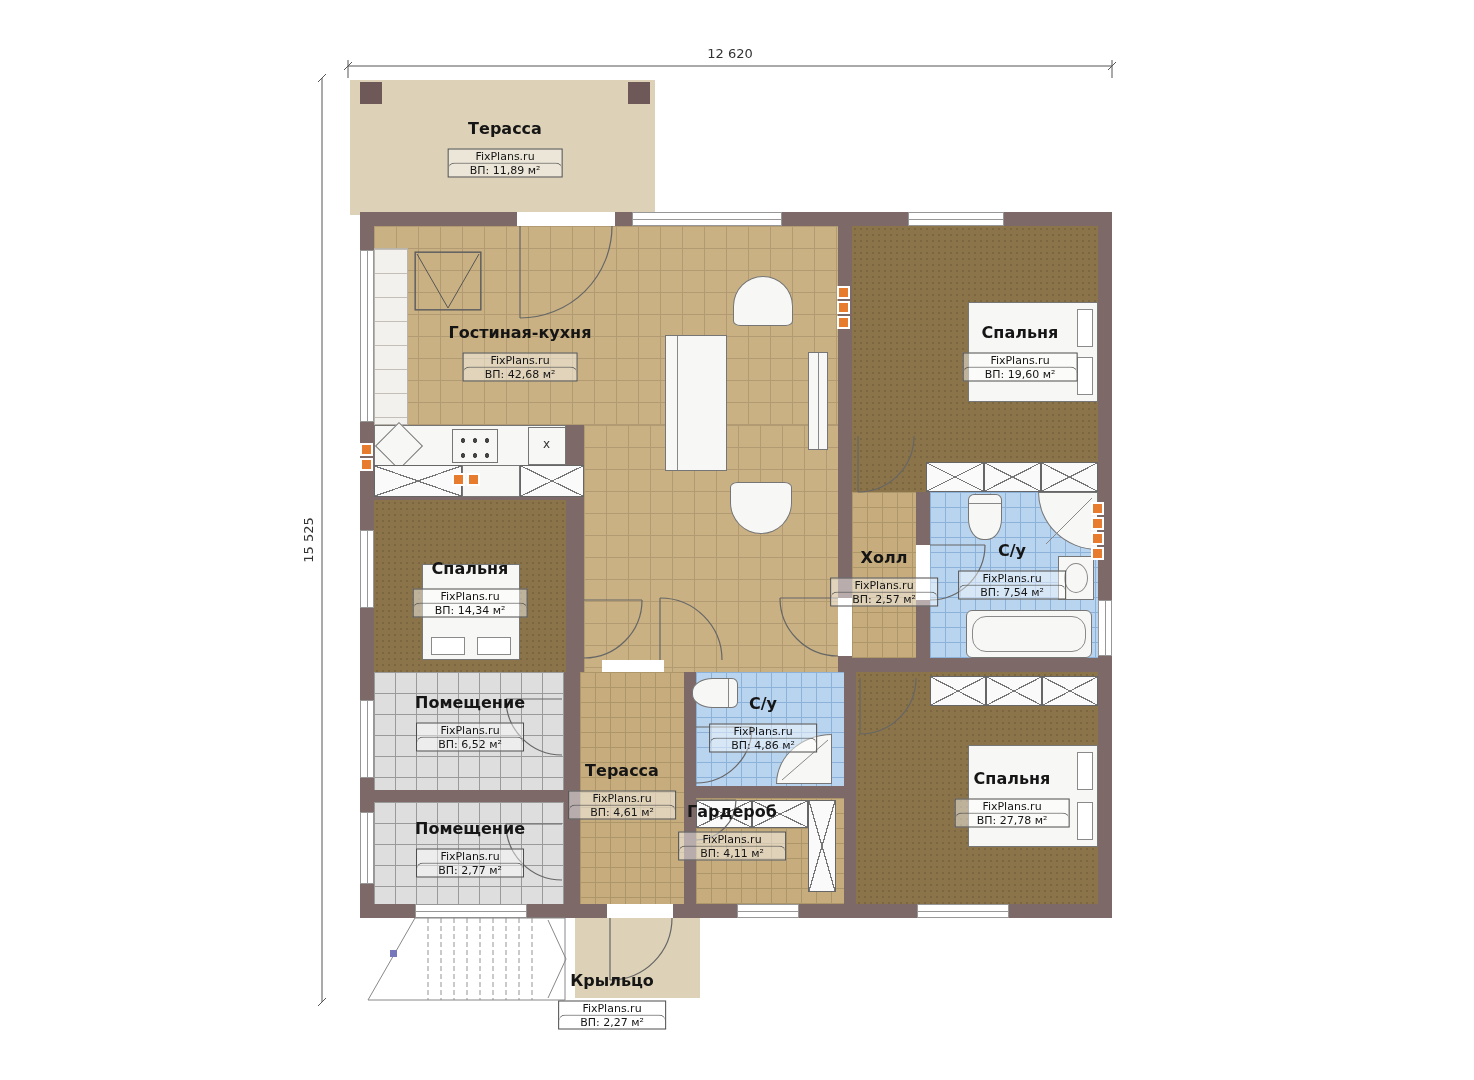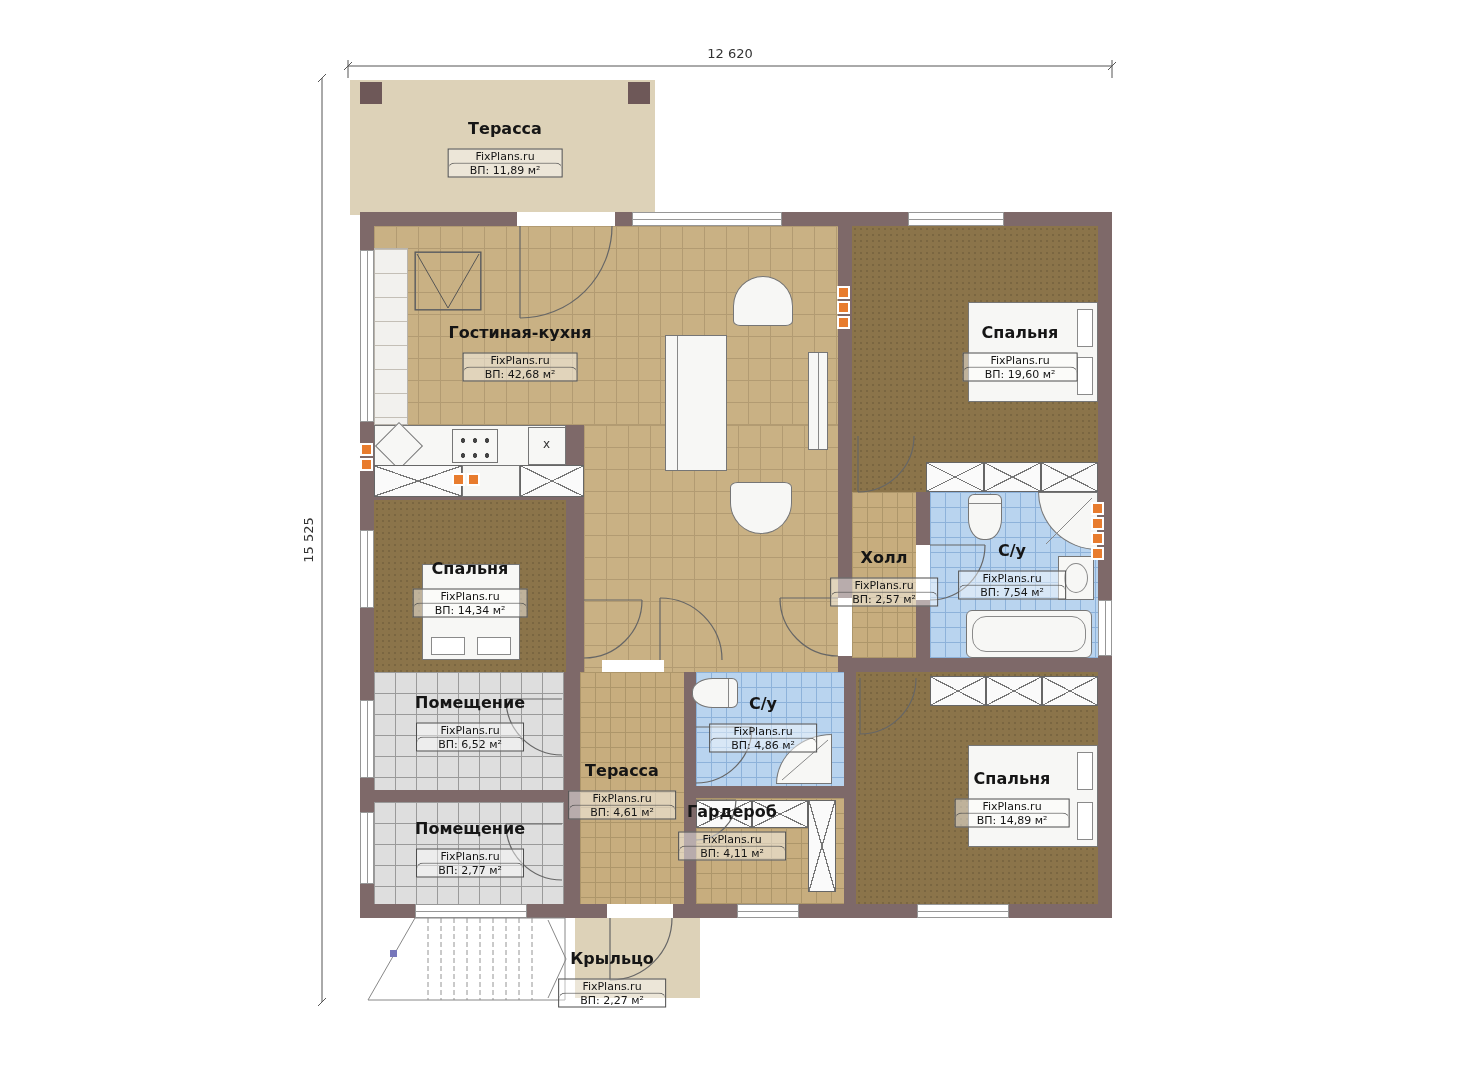--- a/index.html
+++ b/index.html
@@ -288,20 +288,20 @@
   <div class="rlabel" style="left:763px;top:723px;">
     <div class="rname">С/у</div>
     <div class="rboxes"><span class="rbox">FixPlans.ru</span><span class="rbox">ВП: 4,86 м²</span></div>
   </div>
   <div class="rlabel" style="left:732px;top:831px;">
     <div class="rname">Гардероб</div>
     <div class="rboxes"><span class="rbox">FixPlans.ru</span><span class="rbox">ВП: 4,11 м²</span></div>
   </div>
   <div class="rlabel" style="left:1012px;top:798px;">
     <div class="rname">Спальня</div>
-    <div class="rboxes"><span class="rbox">FixPlans.ru</span><span class="rbox">ВП: 14,89 м²</span></div>
-  </div>
-  <div class="rlabel" style="left:612px;top:978px;">
+    <div class="rboxes"><span class="rbox">FixPlans.ru</span><span class="rbox">ВП: 27,78 м²</span></div>
+  </div>
+  <div class="rlabel" style="left:612px;top:1000px;">
     <div class="rname">Крыльцо</div>
     <div class="rboxes"><span class="rbox">FixPlans.ru</span><span class="rbox">ВП: 2,27 м²</span></div>
   </div>
 
 </div>
 
 </body></html>

